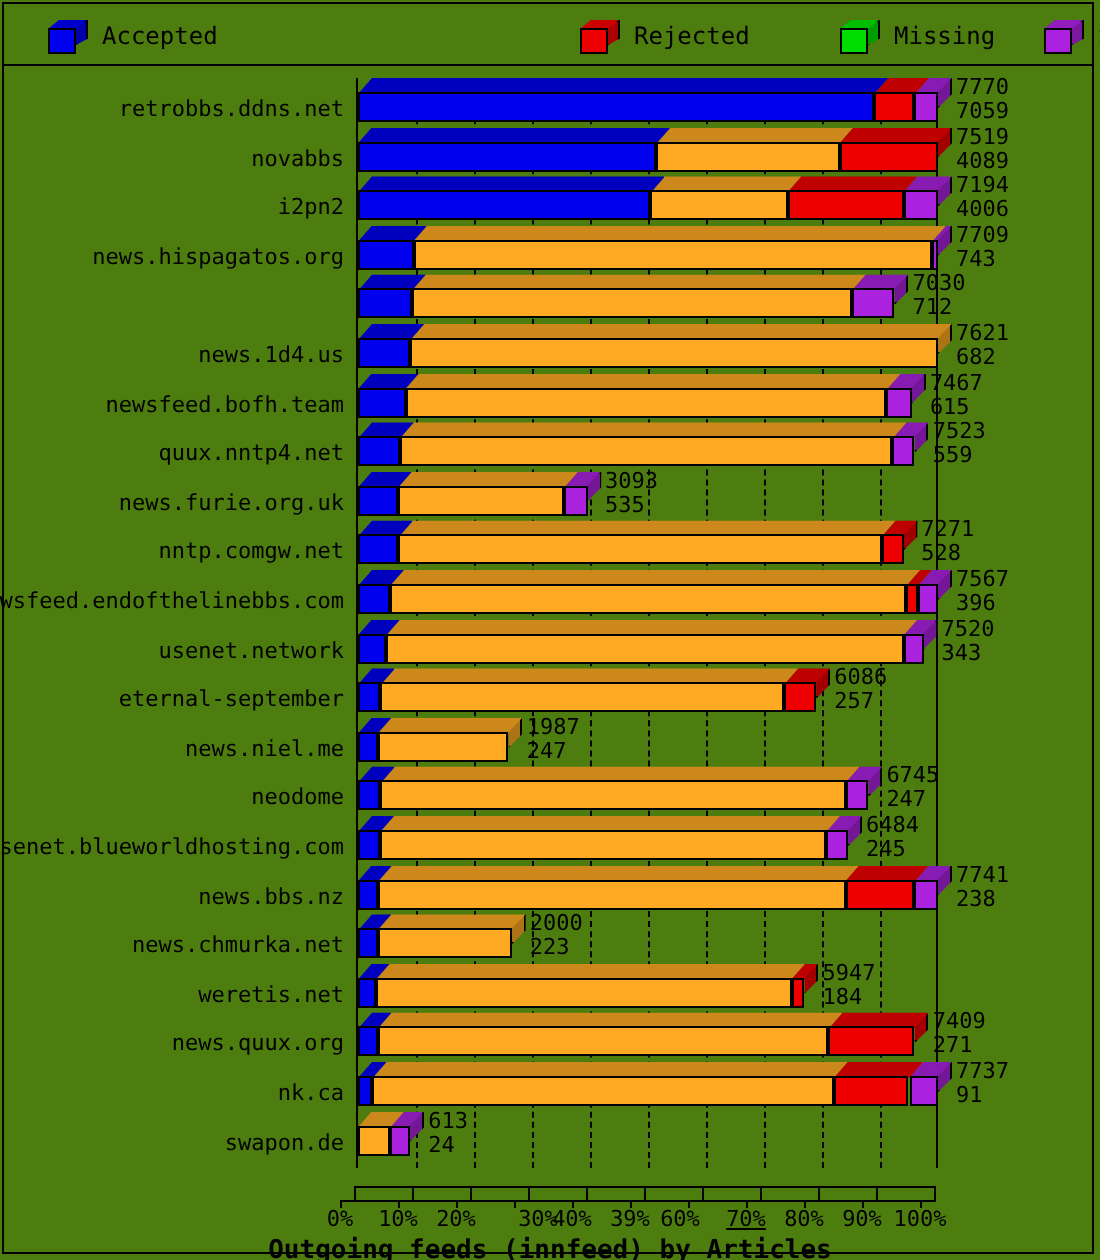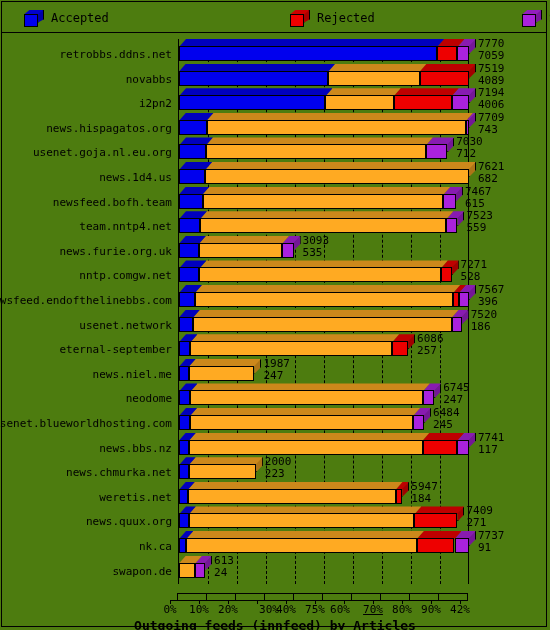--- a/index.html
+++ b/index.html
@@ -53,20 +53,28 @@
         <span class="leg-label">Accepted</span>
       </div>
       <div class="leg-item" style="left: 288px;">
         <div class="cube">
           <div class="side" style="background: rgb(171, 0, 0);"></div>
           <div class="top" style="background: rgb(205, 0, 0); clip-path: polygon(0% 100%, 30% 0%, 100% 0%, 70% 100%); border: none;"></div>
           <div class="f" style="background: rgb(238, 0, 0);"></div>
         </div>
         <span class="leg-label">Rejected</span>
       </div>
+      <div class="leg-item" style="left: 418px;">
+        <div class="cube">
+          <div class="side" style="background: rgb(0, 159, 0);"></div>
+          <div class="top" style="background: rgb(0, 190, 0); clip-path: polygon(0% 100%, 30% 0%, 100% 0%, 70% 100%); border: none;"></div>
+          <div class="f" style="background: rgb(0, 221, 0);"></div>
+        </div>
+        <span class="leg-label">Missing</span>
+      </div>
       <div class="leg-item" style="left: 520px;">
         <div class="cube">
           <div class="side" style="background: rgb(122, 24, 159);"></div>
           <div class="top" style="background: rgb(146, 29, 190); clip-path: polygon(0% 100%, 30% 0%, 100% 0%, 70% 100%); border: none;"></div>
           <div class="f" style="background: rgb(170, 34, 221);"></div>
         </div>
         <span class="leg-label">Spooled</span>
       </div>
     </div>
 
@@ -82,24 +90,23 @@
         <div class="grid" style="left: 351px;"></div>
         <div class="grid" style="left: 380px;"></div>
         <div class="grid" style="left: 409px;"></div>
         <div class="grid" style="left: 438px;"></div>
       </div>
     <div class="ylabels" id="ylabels">
         <div class="ylab" style="top: 16px;">retrobbs.ddns.net</div>
         <div class="ylab" style="top: 40.6px;">novabbs</div>
         <div class="ylab" style="top: 65.2px;">i2pn2</div>
         <div class="ylab" style="top: 89.8px;">news.hispagatos.org</div>
-        <div class="ylab" style="top: 114.4px;">usenet.goja.nl.eu.org</div>
         <div class="ylab" style="top: 139px;">news.1d4.us</div>
         <div class="ylab" style="top: 163.6px;">newsfeed.bofh.team</div>
-        <div class="ylab" style="top: 188.2px;">team.nntp4.net</div>
+        <div class="ylab" style="top: 188.2px;">quux.nntp4.net</div>
         <div class="ylab" style="top: 212.8px;">news.furie.org.uk</div>
         <div class="ylab" style="top: 237.4px;">nntp.comgw.net</div>
         <div class="ylab" style="top: 262px;">newsfeed.endofthelinebbs.com</div>
         <div class="ylab" style="top: 286.6px;">usenet.network</div>
         <div class="ylab" style="top: 311.2px;">eternal-september</div>
         <div class="ylab" style="top: 335.8px;">news.niel.me</div>
         <div class="ylab" style="top: 360.4px;">neodome</div>
         <div class="ylab" style="top: 385px;">usenet.blueworldhosting.com</div>
         <div class="ylab" style="top: 409.6px;">news.bbs.nz</div>
         <div class="ylab" style="top: 434.2px;">news.chmurka.net</div>
@@ -325,31 +332,31 @@
         <div class="vlabel" style="left: 462.95px; top: 164.6px;">615</div>
         <div class="vlabel" style="left: 464.4px; top: 177.2px;">7523</div>
         <div class="vlabel" style="left: 464.4px; top: 189.2px;">559</div>
         <div class="vlabel" style="left: 300.55px; top: 201.8px;">3093</div>
         <div class="vlabel" style="left: 300.55px; top: 213.8px;">535</div>
         <div class="vlabel" style="left: 458.6px; top: 226.4px;">7271</div>
         <div class="vlabel" style="left: 458.6px; top: 238.4px;">528</div>
         <div class="vlabel" style="left: 476px; top: 251px;">7567</div>
         <div class="vlabel" style="left: 476px; top: 263px;">396</div>
         <div class="vlabel" style="left: 468.75px; top: 275.6px;">7520</div>
-        <div class="vlabel" style="left: 468.75px; top: 287.6px;">186</div>
+        <div class="vlabel" style="left: 468.75px; top: 287.6px;">343</div>
         <div class="vlabel" style="left: 415.1px; top: 300.2px;">6086</div>
         <div class="vlabel" style="left: 415.1px; top: 312.2px;">257</div>
         <div class="vlabel" style="left: 261.4px; top: 324.8px;">1987</div>
         <div class="vlabel" style="left: 261.4px; top: 336.8px;">247</div>
         <div class="vlabel" style="left: 441.2px; top: 349.4px;">6745</div>
         <div class="vlabel" style="left: 441.2px; top: 361.4px;">247</div>
         <div class="vlabel" style="left: 431.05px; top: 374px;">6484</div>
         <div class="vlabel" style="left: 431.05px; top: 386px;">245</div>
         <div class="vlabel" style="left: 476px; top: 398.6px;">7741</div>
-        <div class="vlabel" style="left: 476px; top: 410.6px;">117</div>
+        <div class="vlabel" style="left: 476px; top: 410.6px;">238</div>
         <div class="vlabel" style="left: 262.85px; top: 423.2px;">2000</div>
         <div class="vlabel" style="left: 262.85px; top: 435.2px;">223</div>
         <div class="vlabel" style="left: 409.3px; top: 447.8px;">5947</div>
         <div class="vlabel" style="left: 409.3px; top: 459.8px;">184</div>
         <div class="vlabel" style="left: 464.4px; top: 472.4px;">7409</div>
         <div class="vlabel" style="left: 464.4px; top: 484.4px;">271</div>
         <div class="vlabel" style="left: 476px; top: 497px;">7737</div>
         <div class="vlabel" style="left: 476px; top: 509px;">91</div>
         <div class="vlabel" style="left: 212.1px; top: 521.6px;">613</div>
         <div class="vlabel" style="left: 212.1px; top: 533.6px;">24</div>
@@ -370,32 +377,32 @@
         <div class="xtick2" style="left: 228px;"></div>
         <div class="xlab" style="left: 228px;">20%</div>
         <div class="xtick" style="left: 264px;"></div>
         <div class="xtick2" style="left: 257px;"></div>
         <div class="xlab" style="left: 257px; padding-left: 12px;">30%</div>
         <div class="xtick" style="left: 293px;"></div>
         <div class="xtick2" style="left: 286px;"></div>
         <div class="xlab" style="left: 286px;">40%</div>
         <div class="xtick" style="left: 322px;"></div>
         <div class="xtick2" style="left: 315px;"></div>
-        <div class="xlab" style="left: 315px;">75%</div>
+        <div class="xlab" style="left: 315px;">39%</div>
         <div class="xtick" style="left: 351px;"></div>
         <div class="xtick2" style="left: 344px;"></div>
         <div class="xlab" style="left: 340px;">60%</div>
         <div class="xtick" style="left: 380px;"></div>
         <div class="xtick2" style="left: 373px;"></div>
         <div class="xlab" style="left: 373px; text-decoration: underline;">70%</div>
         <div class="xtick" style="left: 409px;"></div>
         <div class="xtick2" style="left: 402px;"></div>
         <div class="xlab" style="left: 402px;">80%</div>
         <div class="xtick" style="left: 438px;"></div>
         <div class="xtick2" style="left: 431px;"></div>
         <div class="xlab" style="left: 431px;">90%</div>
         <div class="xtick" style="left: 467px;"></div>
         <div class="xtick2" style="left: 460px;"></div>
-        <div class="xlab" style="left: 460px;">42%</div>
+        <div class="xlab" style="left: 460px;">100%</div>
       </div>
     <div class="xtitle">Outgoing feeds (innfeed) by Articles</div>
   </div>
 </div>
 
 </body></html>

